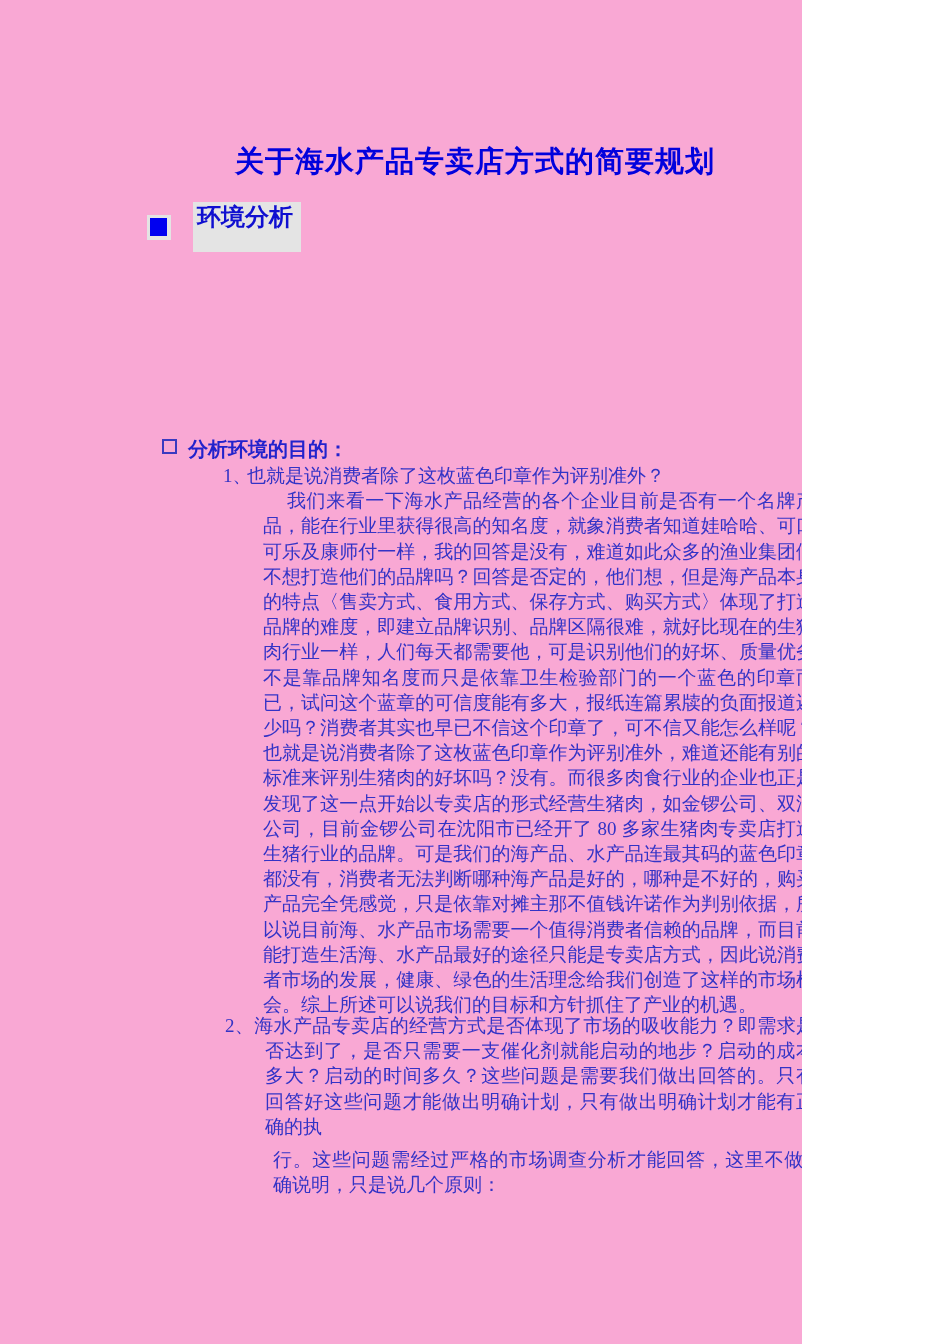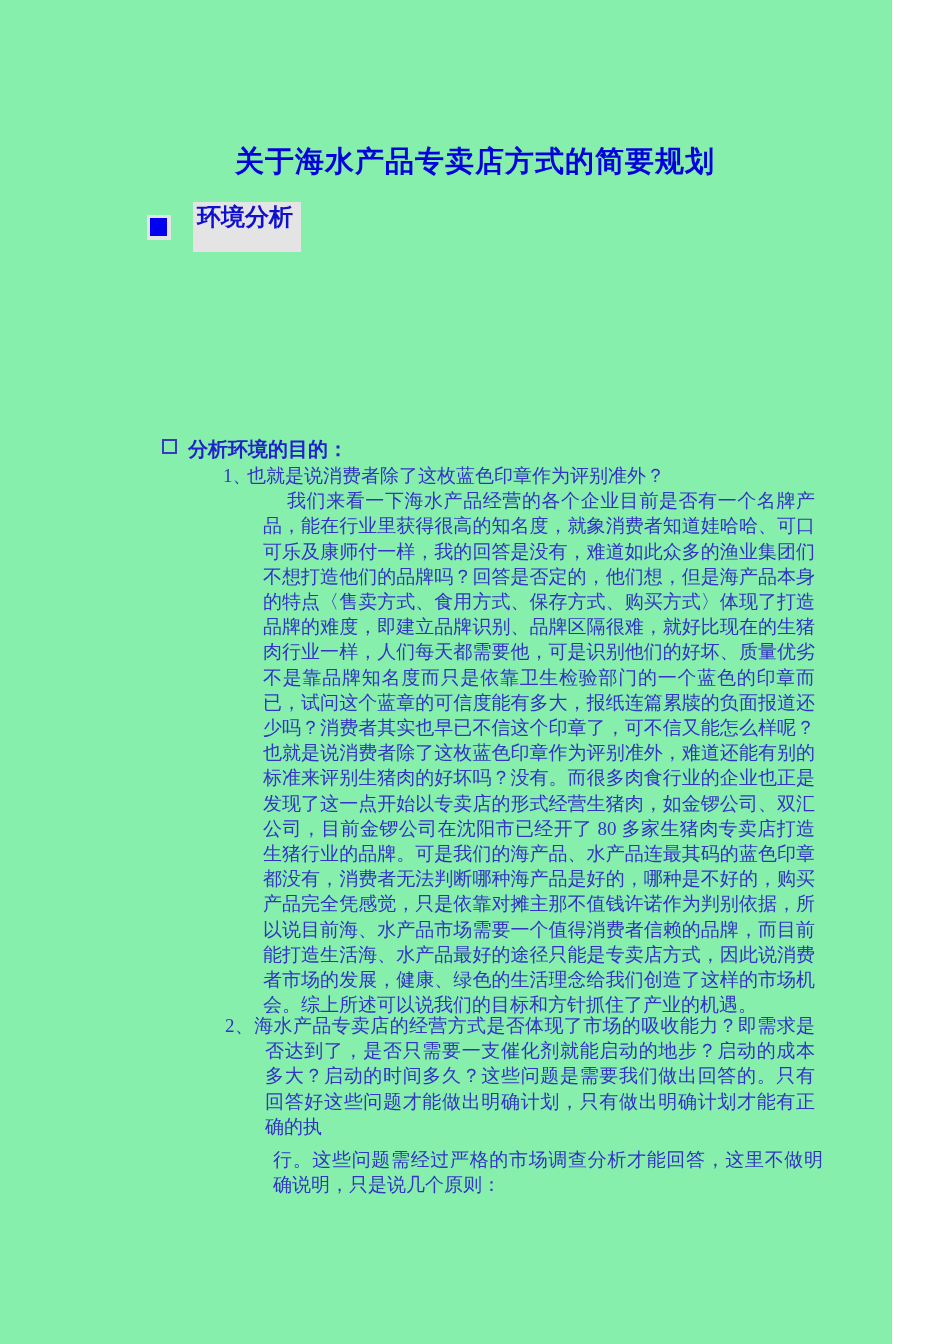--- a/index.html
+++ b/index.html
@@ -1,19 +1,19 @@
 <!DOCTYPE html>
 <html><head>
 <meta charset="utf-8">
 <style>
   html,body{margin:0;padding:0;background:#ffffff;}
   .page{
     position:relative;
-    width:892px;height:1344px;
-    background:#86efac;
+    width:802px;height:1344px;
+    background:#f9a8d4;
     font-family:"Liberation Serif","DejaVu Serif",serif;
     overflow:hidden;
   }
   .doc-title{
     position:absolute;top:124px;left:0;width:950px;
     text-align:center;
     font-size:29px;line-height:36px;font-weight:bold;
     color:#0202dd;
     letter-spacing:1px;
   }

